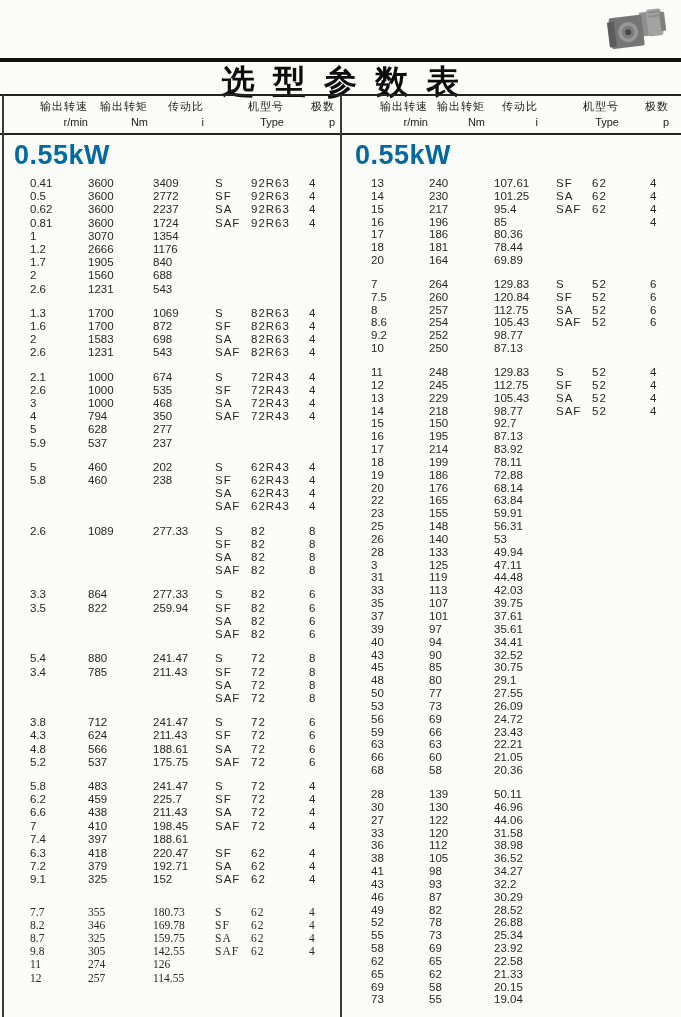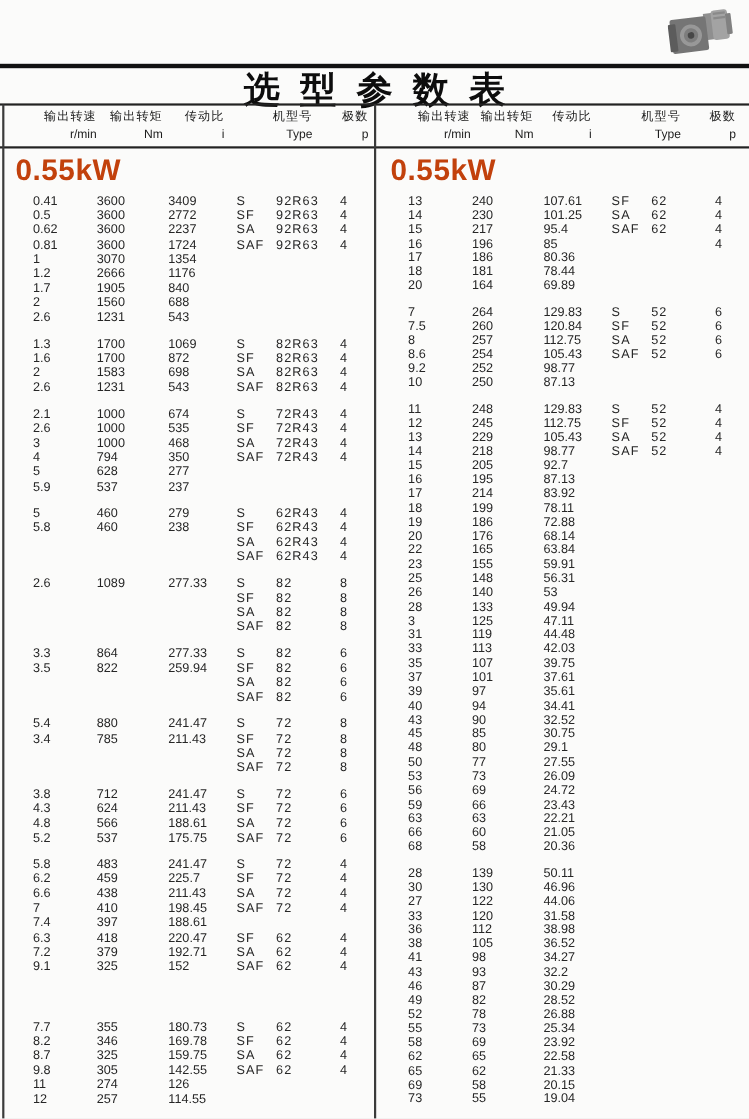--- a/index.html
+++ b/index.html
@@ -45,27 +45,27 @@
   .h-r-speed  { left:352px; width:76px; }
   .h-r-torque { left:415px; width:70px; }
   .h-r-ratio  { left:478px; width:60px; }
   .h-r-model  { left:545px; width:74px; }
   .h-r-poles  { left:621px; width:48px; }
   
   .tbl { position:absolute; top:140px; width:340px; }
   .tbl-left  { left:0;  --lh:13.2px; }
   .tbl-right { left:341px; --lh:12.85px; }
   .power {
-    font-size:27px; font-weight:bold; color:#c2410c;
+    font-size:27px; font-weight:bold; color:#0369a1;
     padding-left:14px; line-height:30px; letter-spacing:0.5px;
   }
   .groups { margin-top:7px; }
   .group + .group { margin-top:11px; }
   .tbl-left .group:nth-child(10) { margin-top:1px; }
-  .tbl-left .group:nth-child(11) { margin-top:41px; }
+  .tbl-left .group:nth-child(11) { margin-top:19px;font-family:Liberation Serif, serif; }
   .row { display:flex; line-height:var(--lh); font-size:11.5px; color:#262626; }
   .row span { display:block; overflow:hidden; white-space:nowrap; }
   .c-speed  { margin-left:30px; width:58px; }
   .c-torque { width:65px; }
   .c-ratio  { width:62px; }
   .c-mp     { width:36px; letter-spacing:1px; }
   .c-ms     { width:58px; letter-spacing:1px; }
   .c-p      { width:26px; }
 </style>
 </head>
@@ -298,21 +298,21 @@
             <span class="c-ratio">237</span>
             <span class="c-mp"></span>
             <span class="c-ms"></span>
             <span class="c-p"></span>
           </div>
         </div>
         <div class="group">
           <div class="row">
             <span class="c-speed">5</span>
             <span class="c-torque">460</span>
-            <span class="c-ratio">279</span>
+            <span class="c-ratio">202</span>
             <span class="c-mp">S</span>
             <span class="c-ms">62R43</span>
             <span class="c-p">4</span>
           </div>
           <div class="row">
             <span class="c-speed">5.8</span>
             <span class="c-torque">460</span>
             <span class="c-ratio">238</span>
             <span class="c-mp">SF</span>
             <span class="c-ms">62R43</span>
@@ -731,21 +731,21 @@
           <div class="row">
             <span class="c-speed">14</span>
             <span class="c-torque">218</span>
             <span class="c-ratio">98.77</span>
             <span class="c-mp">SAF</span>
             <span class="c-ms">52</span>
             <span class="c-p">4</span>
           </div>
           <div class="row">
             <span class="c-speed">15</span>
-            <span class="c-torque">205</span>
+            <span class="c-torque">150</span>
             <span class="c-ratio">92.7</span>
             <span class="c-mp"></span>
             <span class="c-ms"></span>
             <span class="c-p"></span>
           </div>
           <div class="row">
             <span class="c-speed">16</span>
             <span class="c-torque">195</span>
             <span class="c-ratio">87.13</span>
             <span class="c-mp"></span>

